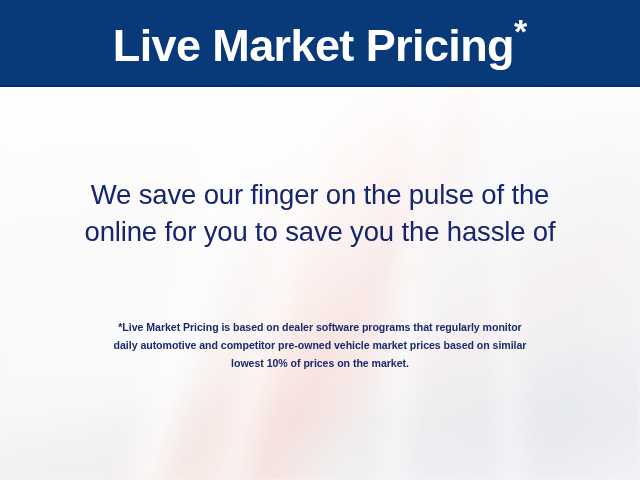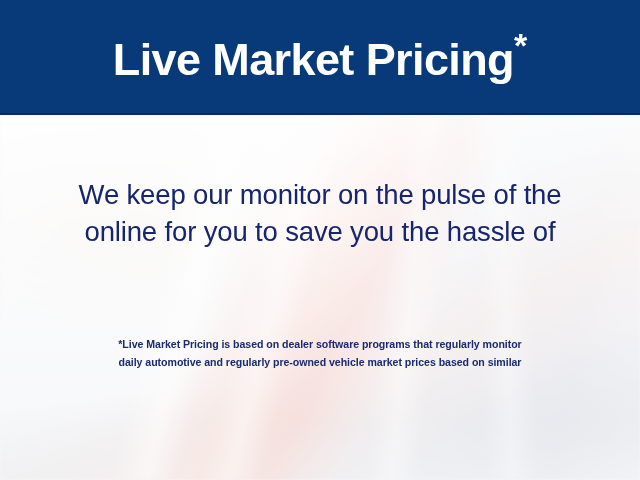--- a/index.html
+++ b/index.html
@@ -89,21 +89,21 @@
       rgba(255,255,255,0.34) 72%,
       rgba(255,255,255,0.40) 100%);
   }
 
   
   .header-banner {
     position: absolute;
     top: 0;
     left: 0;
     right: 0;
-    height: 115px;
+    height: 87px;
     background: #083a79;
     border-bottom: 2px solid #062d5e;
     display: flex;
     align-items: center;
     justify-content: center;
     box-sizing: border-box;
   }
   .banner-title {
     color: #ffffff;
     font-size: 45px;
@@ -152,21 +152,21 @@
     position: absolute;
     top: 225px;
     left: 0;
     right: 0;
     text-align: center;
     color: #1b2a6e;
     font-size: 10.6px;
     font-weight: bold;
     line-height: 18px;
     letter-spacing: -0.05px;
-    margin: 17px;
+    margin: 0;
     padding: 0 36px;
     box-sizing: border-box;
   }
   .disclaimer-line {
     display: block;
   }
 </style>
 </head>
 <body>
 
@@ -176,23 +176,24 @@
   <div class="bg-streaks"></div>
   <div class="bg-wash"></div>
 
   <div class="header-banner">
     <h1 class="banner-title"><span>Live Market Pricing</span><span class="asterisk">*</span></h1>
   </div>
 
   <div class="content">
 
     <p class="headline">
-      <span class="headline-line">We keep our monitor on the pulse of the</span>
+      <span class="headline-line">We save our finger on the pulse of the</span>
       <span class="headline-line">online for you to save you the hassle of</span>
     </p>
 
     <p class="disclaimer">
       <span class="disclaimer-line">*Live Market Pricing is based on dealer software programs that regularly monitor</span>
-      <span class="disclaimer-line">daily automotive and regularly pre-owned vehicle market prices based on similar</span>
+      <span class="disclaimer-line">daily automotive and competitor pre-owned vehicle market prices based on similar</span>
+      <span class="disclaimer-line">lowest 10% of prices on the market.</span>
     </p>
 
   </div>
 </div>
 
 </body></html>

